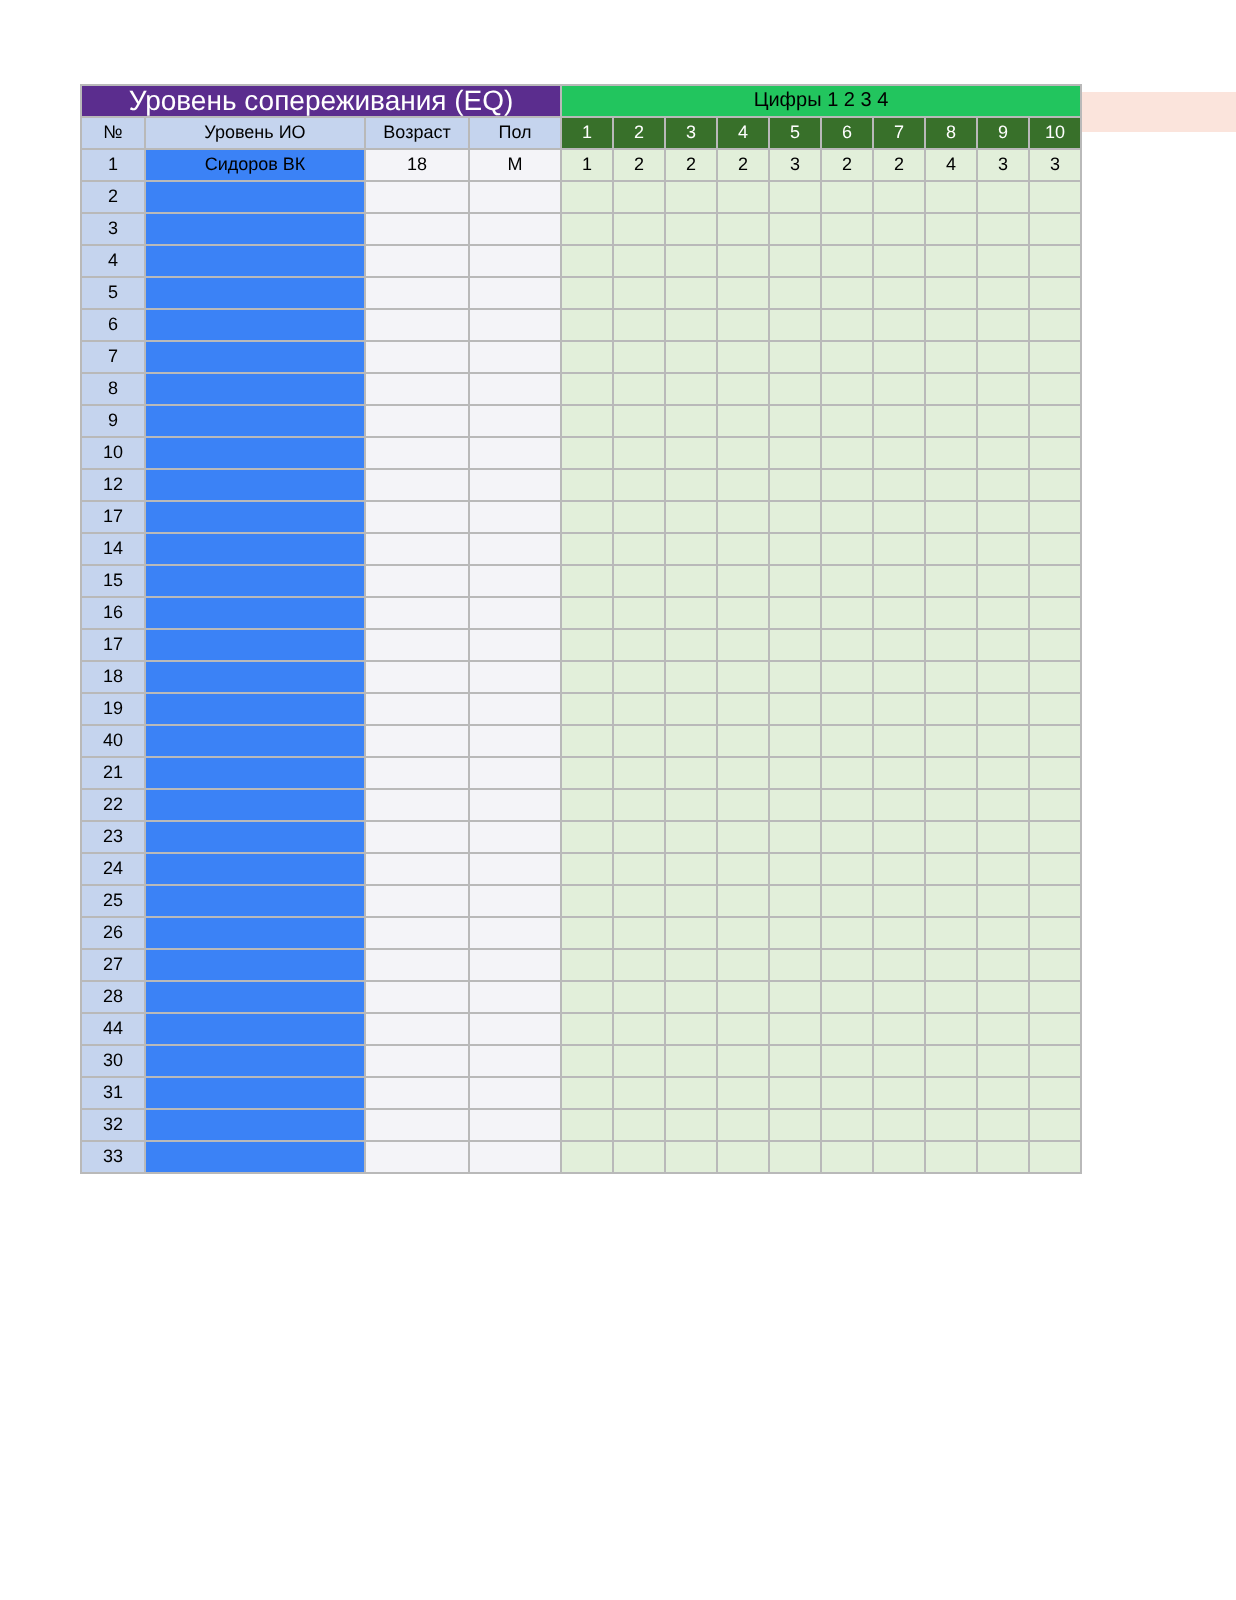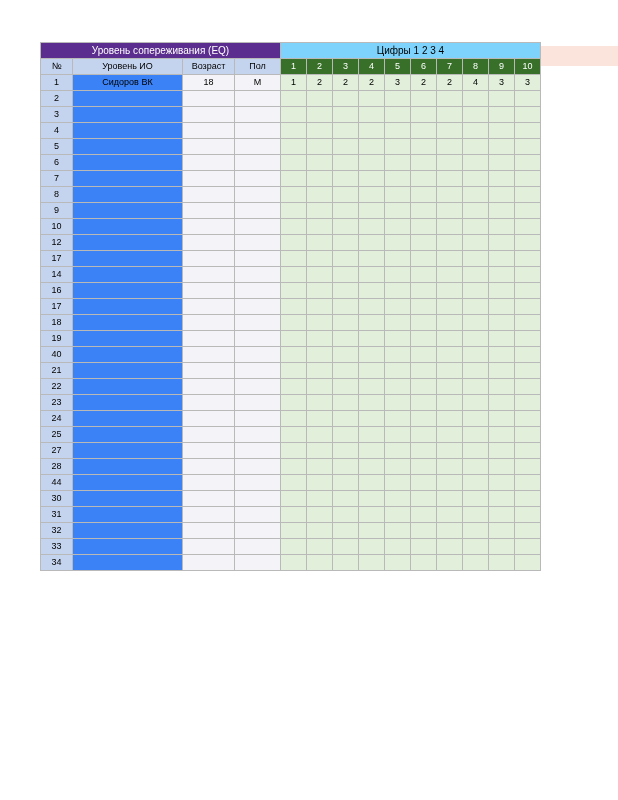--- a/index.html
+++ b/index.html
@@ -43,27 +43,27 @@
   .c-name  { width: 110px; }
   .c-age   { width: 52px; }
   .c-sex   { width: 46px; }
   .c-dig   { width: 26px; }
 
   
   .title-eq {
     background: #5b2d8e;
     color: #ffffff;
     font-weight: bold;
-    font-size: 10px;
+    font-size: 14px;
     border: 1px solid #3f1f66;
     text-align: center;
     margin-left: 10px;
   }
   .title-digits {
-    background: #7dd3fc;
+    background: #22c55e;
     color: #000000;
     font-weight: bold;
     font-size: 10px;
     text-align: left;
     padding-left: 3px;
     border-top: 1px solid #ffffff;
     border-left: 1px solid #b9b9b9;
     border-right: 1px solid #ffffff;
     border-bottom: 1px solid #ffffff;
   }
@@ -363,20 +363,36 @@
           <td class="cell-green"></td>
           <td class="cell-green"></td>
           <td class="cell-green"></td>
           <td class="cell-green"></td>
           <td class="cell-green"></td>
           <td class="cell-green"></td>
           <td class="cell-green"></td>
           <td class="cell-green"></td>
         </tr>
         <tr>
+          <td class="cell-num">15</td>
+          <td class="cell-blue"></td>
+          <td class="cell-white"></td>
+          <td class="cell-white"></td>
+          <td class="cell-green"></td>
+          <td class="cell-green"></td>
+          <td class="cell-green"></td>
+          <td class="cell-green"></td>
+          <td class="cell-green"></td>
+          <td class="cell-green"></td>
+          <td class="cell-green"></td>
+          <td class="cell-green"></td>
+          <td class="cell-green"></td>
+          <td class="cell-green"></td>
+        </tr>
+        <tr>
           <td class="cell-num">16</td>
           <td class="cell-blue"></td>
           <td class="cell-white"></td>
           <td class="cell-white"></td>
           <td class="cell-green"></td>
           <td class="cell-green"></td>
           <td class="cell-green"></td>
           <td class="cell-green"></td>
           <td class="cell-green"></td>
           <td class="cell-green"></td>
@@ -523,20 +539,36 @@
           <td class="cell-green"></td>
           <td class="cell-green"></td>
           <td class="cell-green"></td>
           <td class="cell-green"></td>
           <td class="cell-green"></td>
           <td class="cell-green"></td>
           <td class="cell-green"></td>
           <td class="cell-green"></td>
         </tr>
         <tr>
+          <td class="cell-num">26</td>
+          <td class="cell-blue"></td>
+          <td class="cell-white"></td>
+          <td class="cell-white"></td>
+          <td class="cell-green"></td>
+          <td class="cell-green"></td>
+          <td class="cell-green"></td>
+          <td class="cell-green"></td>
+          <td class="cell-green"></td>
+          <td class="cell-green"></td>
+          <td class="cell-green"></td>
+          <td class="cell-green"></td>
+          <td class="cell-green"></td>
+          <td class="cell-green"></td>
+        </tr>
+        <tr>
           <td class="cell-num">27</td>
           <td class="cell-blue"></td>
           <td class="cell-white"></td>
           <td class="cell-white"></td>
           <td class="cell-green"></td>
           <td class="cell-green"></td>
           <td class="cell-green"></td>
           <td class="cell-green"></td>
           <td class="cell-green"></td>
           <td class="cell-green"></td>
@@ -620,36 +652,20 @@
           <td class="cell-green"></td>
           <td class="cell-green"></td>
           <td class="cell-green"></td>
           <td class="cell-green"></td>
           <td class="cell-green"></td>
           <td class="cell-green"></td>
           <td class="cell-green"></td>
         </tr>
         <tr>
           <td class="cell-num">33</td>
-          <td class="cell-blue"></td>
-          <td class="cell-white"></td>
-          <td class="cell-white"></td>
-          <td class="cell-green"></td>
-          <td class="cell-green"></td>
-          <td class="cell-green"></td>
-          <td class="cell-green"></td>
-          <td class="cell-green"></td>
-          <td class="cell-green"></td>
-          <td class="cell-green"></td>
-          <td class="cell-green"></td>
-          <td class="cell-green"></td>
-          <td class="cell-green"></td>
-        </tr>
-        <tr>
-          <td class="cell-num">34</td>
           <td class="cell-blue"></td>
           <td class="cell-white"></td>
           <td class="cell-white"></td>
           <td class="cell-green"></td>
           <td class="cell-green"></td>
           <td class="cell-green"></td>
           <td class="cell-green"></td>
           <td class="cell-green"></td>
           <td class="cell-green"></td>
           <td class="cell-green"></td>

